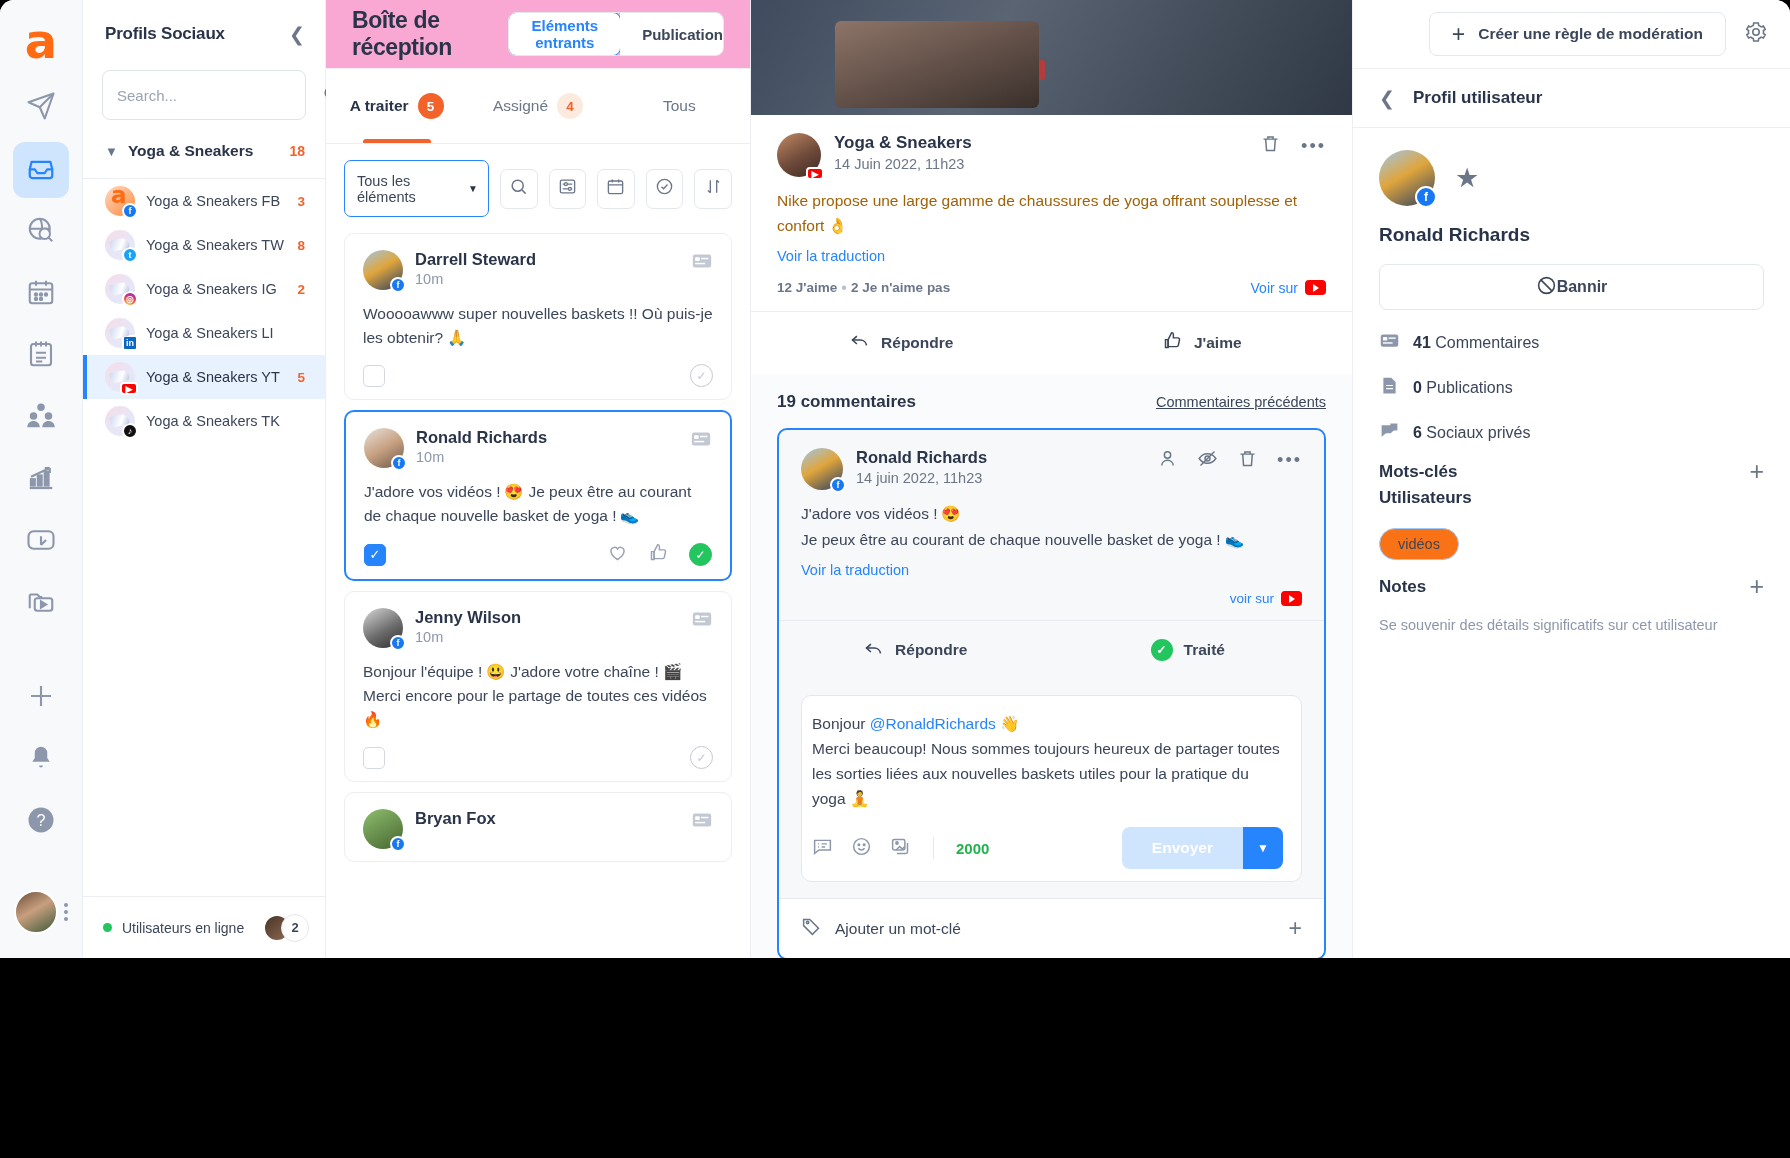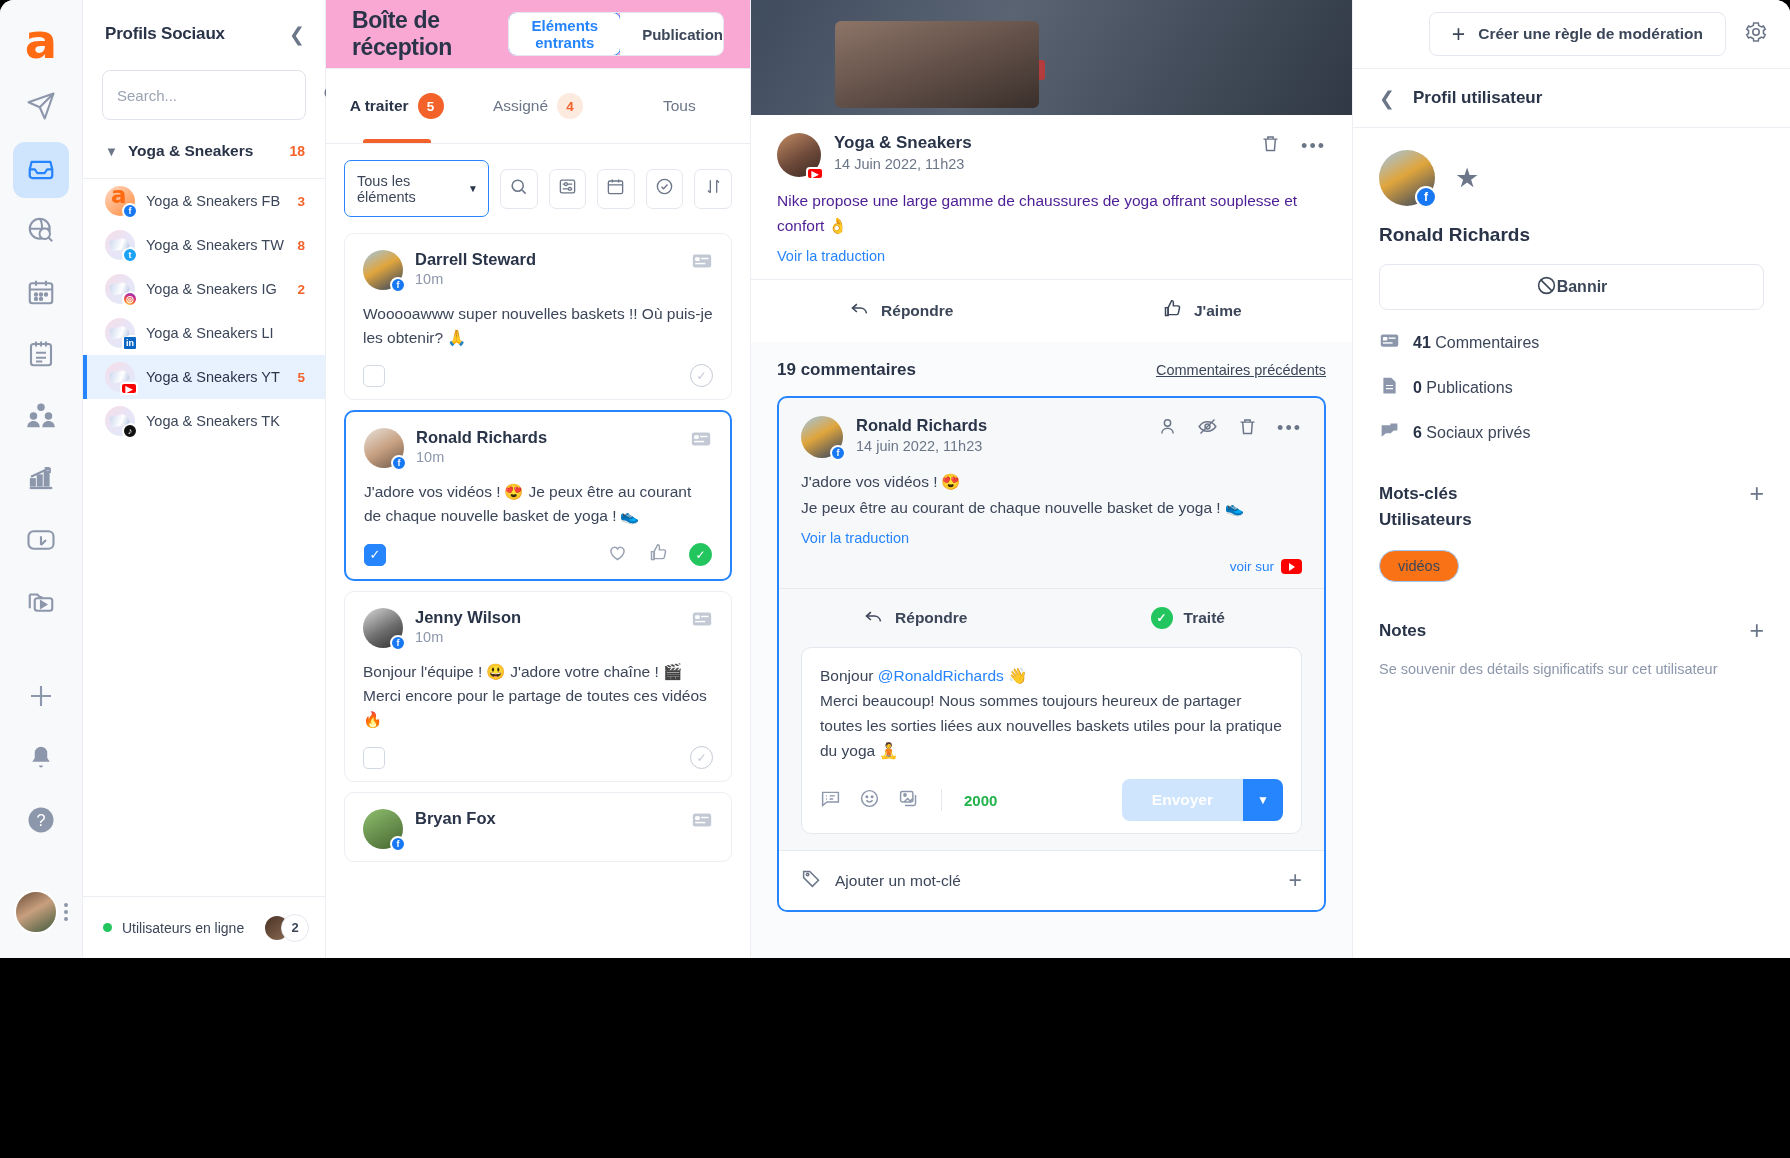--- a/index.html
+++ b/index.html
@@ -207,21 +207,21 @@
      background:#b43c3c;border-radius:3px;}
   .post-inner { padding: 18px 26px 14px 26px; }
   .post-head { display:flex; align-items:flex-start; gap:13px; }
   .pav { width:44px;height:44px;border-radius:50%;position:relative;flex:0 0 44px;
      background: linear-gradient(150deg,#c28a63,#6e4a3a 55%,#3c2a22); }
   .pname { font-size:17px; font-weight:700; color:#2a3449; }
   .pdate { font-size:14.5px; color:#6b7688; margin-top:3px; }
   .post-tools { margin-left:auto; display:flex; align-items:center; gap:20px; color:#6b7688; }
   .post-tools svg { width:21px;height:21px; }
   .ellipsis { letter-spacing:2px; font-size:18px; line-height:10px; }
-  .post-text { font-size:15.5px; color:#4c1d95; line-height:1.6; margin-top:12px; }
+  .post-text { font-size:15.5px; color:#a16207; line-height:1.6; margin-top:12px; }
   .link-blue { color:#2684fc; font-size:14.5px; margin-top:9px; display:inline-block; cursor:pointer; }
   .post-stats-row { display:flex; align-items:center; margin-top:14px; }
   .post-stats { font-size:13.5px; color:#6b7688; font-weight:600; }
   .sep-dot { color:#b9c0cc; margin:0 4px; }
   .voir-sur { margin-left:auto; font-size:14px; color:#2684fc; display:flex; align-items:center; gap:7px; }
   .yt-chip { width:21px;height:15px;border-radius:4px;background:#ff0000;display:flex;
      align-items:center;justify-content:center; }
   .yt-chip:after { content:''; border-left:6px solid #fff; border-top:4px solid transparent;
      border-bottom:4px solid transparent; margin-left:1px; }
   .post-actions { display:flex; border-top:1px solid #eceef3; background:#fff; }
@@ -243,22 +243,22 @@
   .cmt-tools svg { width:21px;height:21px; }
   .cmt-text { font-size:15.5px;color:#3c4659;line-height:1.6;margin-top:12px; }
   .cmt-voir { display:flex; align-items:center; margin-top:12px; }
   .cmt-voir .voir-sur { font-size:13.5px; }
   .cmt-actions { display:flex; border-top:1px solid #e7eaef; background:#f7f8fa; }
   .ca { flex:1; display:flex; align-items:center; justify-content:center; gap:11px;
      height:58px; font-size:15.5px; font-weight:700; color:#3c4659; }
   .ca svg { width:21px; height:21px; }
   .ca .gchk { width:22px;height:22px;border-radius:50%;background:#22c55e;color:#fff;
      display:flex;align-items:center;justify-content:center;font-size:12px; }
-  .composer { margin: 0 22px 16px 22px; border:1px solid #e3e7ee; border-radius:10px; background:#fff;
-     padding: 16px 18px 12px 18px; }
+  .composer { margin: 16px 22px 16px 22px; border:1px solid #e3e7ee; border-radius:10px; background:#fff;
+     padding: 16px 18px 12px 10px; }
   .comp-text { font-size:15.5px; color:#3c4659; line-height:1.6; }
   .mention { color:#2684fc; }
   .comp-bar { display:flex; align-items:center; gap:18px; margin-top:16px; }
   .comp-bar svg { width:21px;height:21px;color:#8d97ab; }
   .vdiv { width:1px;height:22px;background:#e3e7ee; margin: 0 4px; }
   .cchars { font-size:15px; font-weight:700; color:#22b24c; }
   .send-wrap { margin-left:auto; display:flex; }
   .send-btn { background:#cfe4fd; color:#fff; font-size:15.5px; font-weight:700;
     padding: 0 30px; height:42px; border-radius:8px 0 0 8px; display:flex;align-items:center; }
   .send-caret { background:#2684fc; color:#fff; width:40px; height:42px; border-radius:0 8px 8px 0;
@@ -293,21 +293,21 @@
   .star { color:#6b7688; font-size:27px; line-height:1; }
   .rp-name { font-size:19px; font-weight:700; color:#2a3449; margin-top:18px; }
   .ban-btn { margin-top:18px; height:46px; border:1px solid #e3e7ee; border-radius:8px;
      display:flex; align-items:center; justify-content:center; 
      font-size:16px; font-weight:700; color:#3c4659; }
   .ban-btn svg { width:21px;height:21px; }
   .stat { display:flex; align-items:center; gap:13px; margin-top:20px; }
   .stat svg { width:21px; height:21px; color:#8d97ab; }
   .stat-txt { font-size:16px; color:#3c4659; }
   .stat-txt b { color:#2a3449; }
-  .sec-head { display:flex; align-items:flex-start; margin-top:36px;justify-content:flex-end; }
+  .sec-head { display:flex; align-items:flex-start; margin-top:14px;justify-content:flex-end; }
   .sec-title { font-size:17px; font-weight:700; color:#2a3449; line-height:1.55; }
   .sec-plus { margin-left:auto; font-size:25px; color:#6b7688; line-height:1; }
   .tag { display:inline-flex; align-items:center; height:32px; padding:0 18px; border-radius:16px;
      border:1px solid #9ec9fb; background:#f97316; color:#3c4659; font-size:14.5px; margin-top:16px; }
   .notes-txt { font-size:14.5px; color:#8d97ab; line-height:1.55; margin-top:14px; }
 </style>
 </head>
 <body>
 
 <div class="app">
@@ -705,20 +705,29 @@
           </span>
           <span class="post-tools">
             <span><svg viewBox="0 0 24 24" fill="none" stroke="currentColor" stroke-width="1.7">
                   <path d="M4 7h16M9 7V4.5h6V7M6.5 7l1 13h9l1-13"></path>
                 </svg></span>
             <span class="ellipsis">•••</span>
           </span>
         </div>
         <div class="post-text">Nike propose une large gamme de chaussures de yoga offrant souplesse et confort 👌</div>
         <span class="link-blue">Voir la traduction</span>
+        <div class="post-stats-row">
+          <span class="post-stats">12 J'aime</span>
+          <span class="sep-dot">•</span>
+          <span class="post-stats">2 Je n'aime pas</span>
+          <span class="voir-sur">
+            <span>Voir sur</span>
+            <span class="yt-chip"></span>
+          </span>
+        </div>
       </div>
       <div class="post-actions">
         <div class="pa">
           <span><svg viewBox="0 0 24 24" fill="none" stroke="currentColor" stroke-width="1.8">
                 <path d="M9 7 4 11.5 9 16"></path>
                 <path d="M4 11.5h9a7 7 0 0 1 7 6"></path>
               </svg></span>
           <span>Répondre</span>
         </div>
         <div class="pa">

